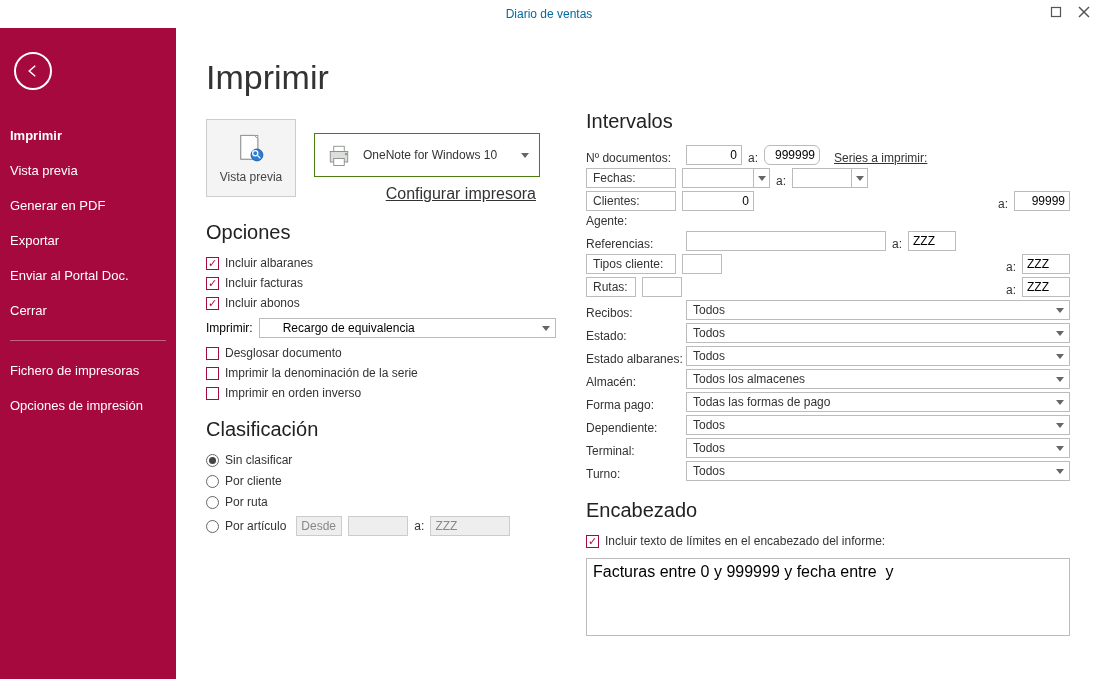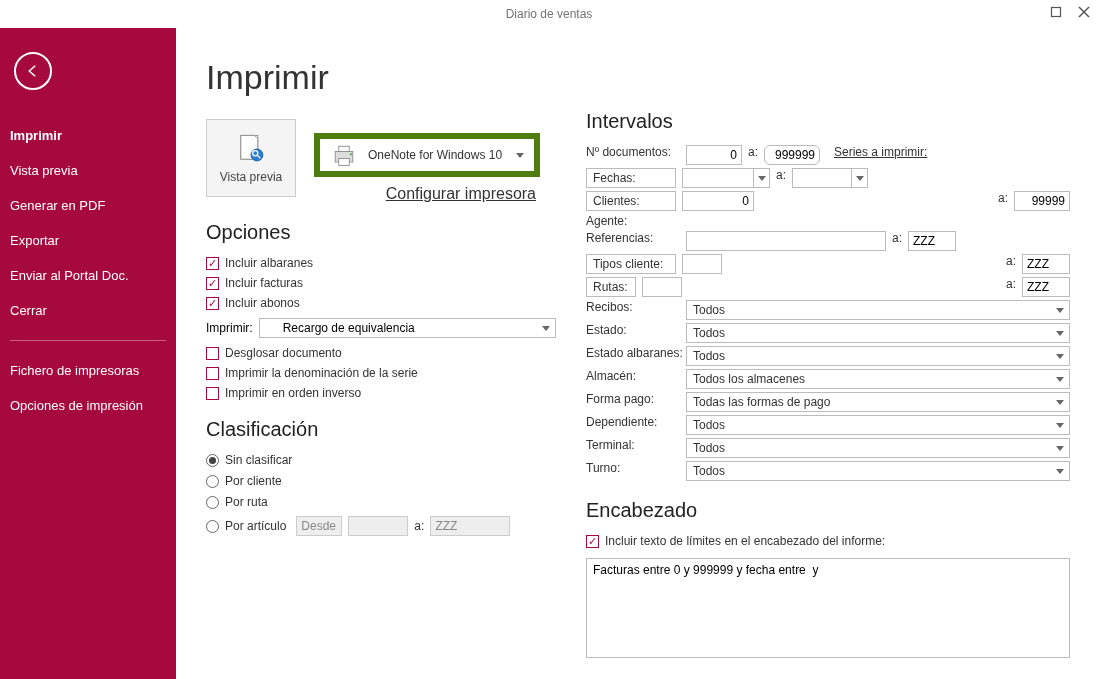--- a/index.html
+++ b/index.html
@@ -1,19 +1,19 @@
 <!DOCTYPE html>
 <html><head>
 <meta charset="utf-8">
 <style>
 * { box-sizing: border-box; margin: 0; padding: 0; font-family: "Segoe UI", Tahoma, sans-serif; }
 body { background: #fff; width: 1098px; height: 679px; overflow: hidden; position: relative; }
 
 .titlebar { height: 28px; display: flex; align-items: center; justify-content: center; position: relative; }
-.titlebar .title { font-size: 12px; color: #737373; }
+.titlebar .title { font-size: 12px; color: #0369a1; }
 .titlebar .win-controls { position: absolute; right: 6px; top: 4px; display: flex; gap: 12px; }
 .win-btn { width: 16px; height: 16px; display: flex; align-items: center; justify-content: center; cursor: pointer; color: #555; }
 .win-btn svg { width: 12px; height: 12px; }
 
 .main { display: flex; height: 651px; }
 
 .sidebar { width: 176px; background: #a6093d; color: #fff; padding-top: 12px; }
 .back-circle { width: 38px; height: 38px; border: 2px solid #fff; border-radius: 50%; margin: 12px 0 28px 14px; display: flex; align-items: center; justify-content: center; cursor: pointer; }
 .back-circle svg { width: 18px; height: 18px; fill: none; stroke: #fff; stroke-width: 2; }
 .side-item { padding: 10px 10px; font-size: 13px; cursor: pointer; }
@@ -24,49 +24,49 @@
 .col-left { width: 350px; }
 .col-right { flex: 1; }
 
 h1 { font-size: 34px; font-weight: 300; color: #333; margin-bottom: 22px; }
 h2 { font-size: 20px; font-weight: 400; color: #222; margin: 18px 0 12px 0; }
 
 .preview-row { display: flex; align-items: flex-start; gap: 18px; margin-bottom: 6px; }
 .preview-btn { width: 90px; height: 78px; border: 1px solid #ccc; background: #f4f4f4; display: flex; flex-direction: column; align-items: center; justify-content: center; gap: 4px; cursor: pointer; }
 .preview-btn svg { width: 34px; height: 34px; }
 .preview-btn span { font-size: 12px; color: #444; }
-.printer-row { display: flex; align-items: center; gap: 10px; border: 6px solid #4d7c0f; padding: 6px 10px; width: 226px; height: 44px; cursor: pointer; margin-top: 14px; }
+.printer-row { display: flex; align-items: center; gap: 10px; border: 1px solid #4d7c0f; padding: 6px 10px; width: 226px; height: 44px; cursor: pointer; margin-top: 14px; }
 .printer-row svg { width: 28px; height: 28px; }
 .printer-row .pname { font-size: 12px; color: #333; flex: 1; }
 .cfg-link { text-align: right; font-size: 16px; color: #333; text-decoration: underline; cursor: pointer; margin-top: 8px; margin-right: 4px; }
 
 .chk-row { display: flex; align-items: center; gap: 6px; font-size: 12px; color: #333; margin: 6px 0; }
 .chk { width: 13px; height: 13px; border: 1px solid #a6093d; display: inline-flex; align-items: center; justify-content: center; cursor: pointer; }
 .chk.checked::after { content: "✓"; font-size: 11px; color: #a6093d; line-height: 1; }
 .label-sel { display: flex; align-items: center; gap: 6px; font-size: 12px; margin: 8px 0; }
 .sel { border: 1px solid #bbb; height: 20px; font-size: 12px; padding: 0 18px 0 6px; background: #fff; position: relative; display: inline-flex; align-items: center; }
 .sel::after { content: ""; position: absolute; right: 5px; top: 7px; border-left: 4px solid transparent; border-right: 4px solid transparent; border-top: 5px solid #666; }
 
 .radio-row { display: flex; align-items: center; gap: 6px; font-size: 12px; color: #333; margin: 7px 0; }
 .radio { width: 13px; height: 13px; border: 1px solid #666; border-radius: 50%; display: inline-flex; align-items: center; justify-content: center; cursor: pointer; }
 .radio.sel-r::after { content: ""; width: 7px; height: 7px; background: #444; border-radius: 50%; }
 .mini-in { border: 1px solid #ccc; height: 20px; font-size: 12px; padding: 0 4px; }
 .mini-in.ro { background: #eee; color: #888; }
 
-.grid-row { display: flex; align-items: flex-start; margin: 3px 0; font-size: 12px; color: #333; }
+.grid-row { display: flex; align-items: flex-end; margin: 3px 0; font-size: 12px; color: #333; }
 .grid-row .glabel { width: 100px; }
 .grid-row .glabel.boxed { border: 1px solid #bbb; padding: 2px 6px; display: inline-block; width: auto; min-width: 90px; }
 .grid-row input.txt { border: 1px solid #bbb; height: 20px; font-size: 12px; padding: 0 4px; text-align: right; }
 .grid-row .a-lbl { margin: 0 6px; }
 .link-u { text-decoration: underline; cursor: pointer; font-size: 12px; margin-left: 14px; }
 .wide-sel { flex: 1; }
 .tiny-in { width: 48px; border: 1px solid #bbb; height: 20px; font-size: 12px; padding: 0 4px; text-align: left; }
 
 .header-box { margin-top: 10px; }
-.txtarea { width: 100%; height: 100px; border: 1px solid #bbb; font-size: 12px; padding: 4px 6px; resize: none; overflow-y: scroll; }
+.txtarea { width: 100%; height: 78px; border: 1px solid #bbb; font-size: 16px; padding: 4px 6px; resize: none; overflow-y: scroll; }
 
 .drop-arrow { width: 16px; height: 20px; border: 1px solid #bbb; border-left: none; display: inline-flex; align-items: center; justify-content: center; cursor: pointer; }
 .drop-arrow::after { content: ""; border-left: 4px solid transparent; border-right: 4px solid transparent; border-top: 5px solid #666; }
 </style>
 </head>
 <body>
 
 <div class="titlebar">
   <span class="title">Diario de ventas</span>
   <div class="win-controls">

